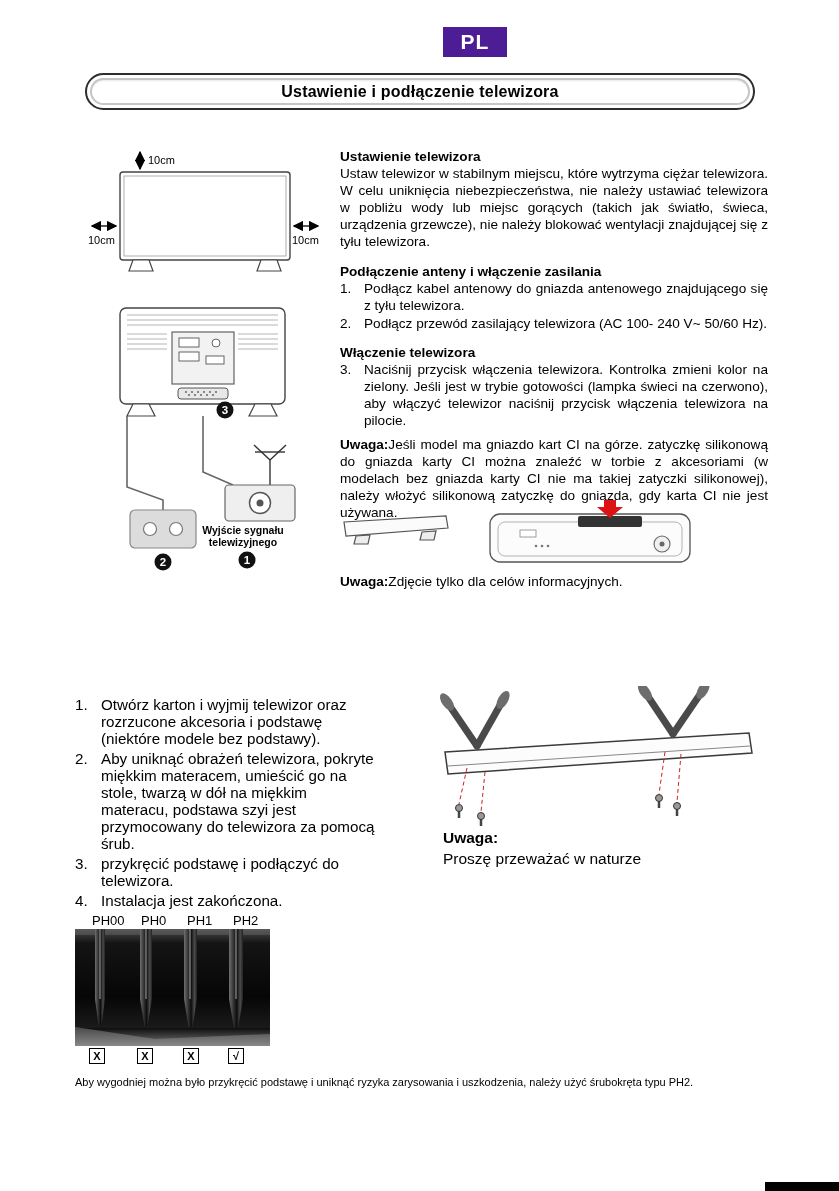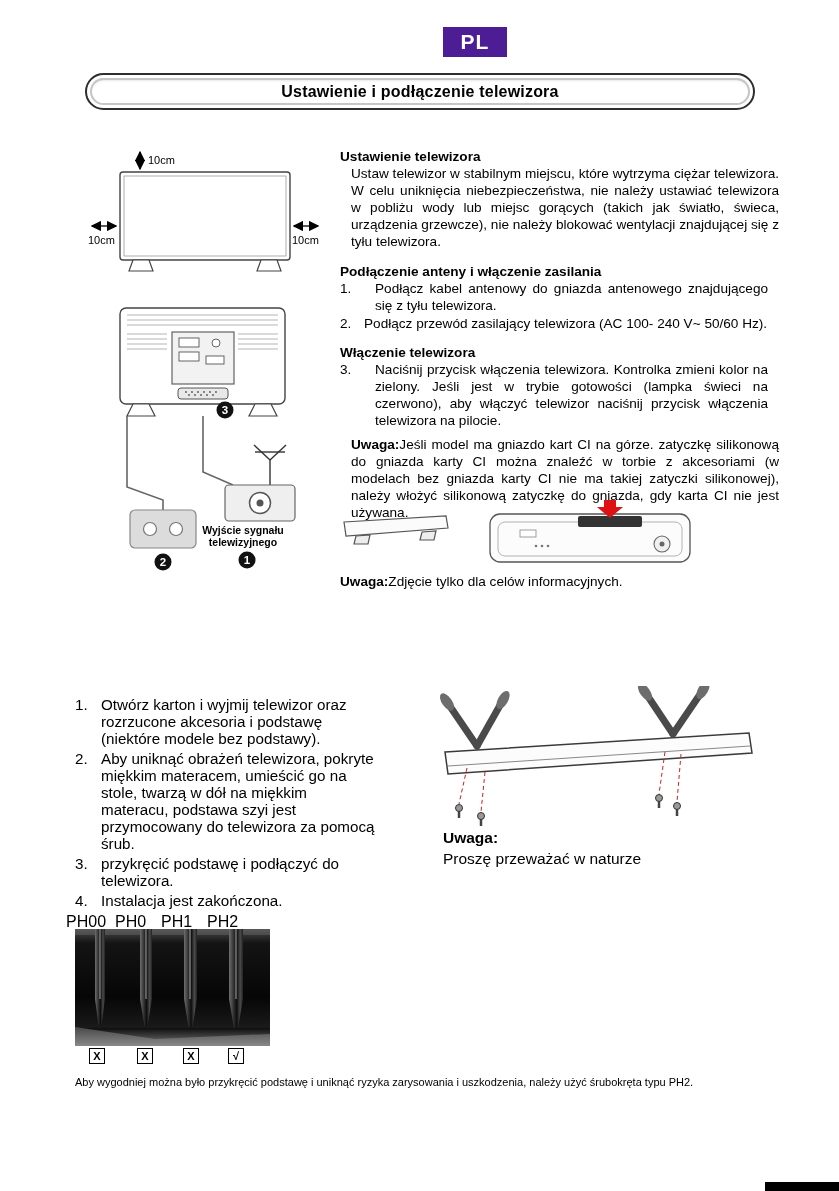--- a/index.html
+++ b/index.html
@@ -11,36 +11,36 @@
   .banner{position:absolute;border:2px solid #2e2e2e;border-radius:21px;padding:3px;
         background:#fff;box-sizing:border-box;}
   .banner-inner{height:100%;border-radius:15px;display:flex;align-items:center;justify-content:center;
         box-shadow:inset 0 0 0 2px #c6c6c6, inset 0 2px 3px rgba(0,0,0,.18);}
   .banner-text{font-size:16px;font-weight:bold;letter-spacing:.2px;white-space:nowrap;}
 
   .s1-left{position:absolute;left:75px;top:142px;width:250px;height:470px;}
   .s1-right{position:absolute;left:340px;top:148px;width:428px;font-size:13.6px;line-height:17px;}
   .rb{position:absolute;left:0;width:428px;margin:0;}
   .head{font-weight:bold;}
-  .just{text-align:justify;margin-left:11px;}
+  .just{text-align:justify;}
   .num-item{display:flex;}
   .num-item .n{flex:0 0 24px;}
   .num-item .t{flex:1;}
 
   .ci-figure{position:absolute;left:0;top:352px;width:428px;height:76px;}
 
   .steps{position:absolute;left:75px;top:696px;width:302px;font-size:15.2px;line-height:17px;}
   .step{display:flex;margin-bottom:3px;}
   .step .sn{flex:0 0 26px;}
   .step .st{flex:1;}
 
   .stand-figure{position:absolute;left:415px;top:686px;width:350px;height:160px;}
   .stand-note{position:absolute;left:443px;top:827px;width:320px;font-size:15.5px;line-height:21px;}
 
-  .ph-labels{position:absolute;left:58px;top:913px;width:195px;height:14px;font-size:16px;}
+  .ph-labels{position:absolute;left:84px;top:913px;width:195px;height:14px;font-size:13px;}
   .ph-labels span{position:absolute;top:0;}
   .sd-image{position:absolute;left:75px;top:929px;width:195px;height:117px;
         background:linear-gradient(180deg,#4a4a4a 0%,#141414 12%,#060606 58%,#1d1d1d 88%,#2c2c2c 100%);}
   .check-row{position:absolute;left:75px;top:1048px;width:195px;height:17px;}
   .check-box{position:absolute;top:0;width:14px;height:14px;border:1.5px solid #000;
         display:flex;align-items:center;justify-content:center;font-size:11px;font-weight:bold;
         box-sizing:content-box;background:#fff;}
   .footer-text{position:absolute;left:75px;top:1072px;width:695px;font-size:11px;line-height:21px;}
 
   .scan-corner{position:absolute;right:0;bottom:0;width:74px;height:9px;background:#000;}

